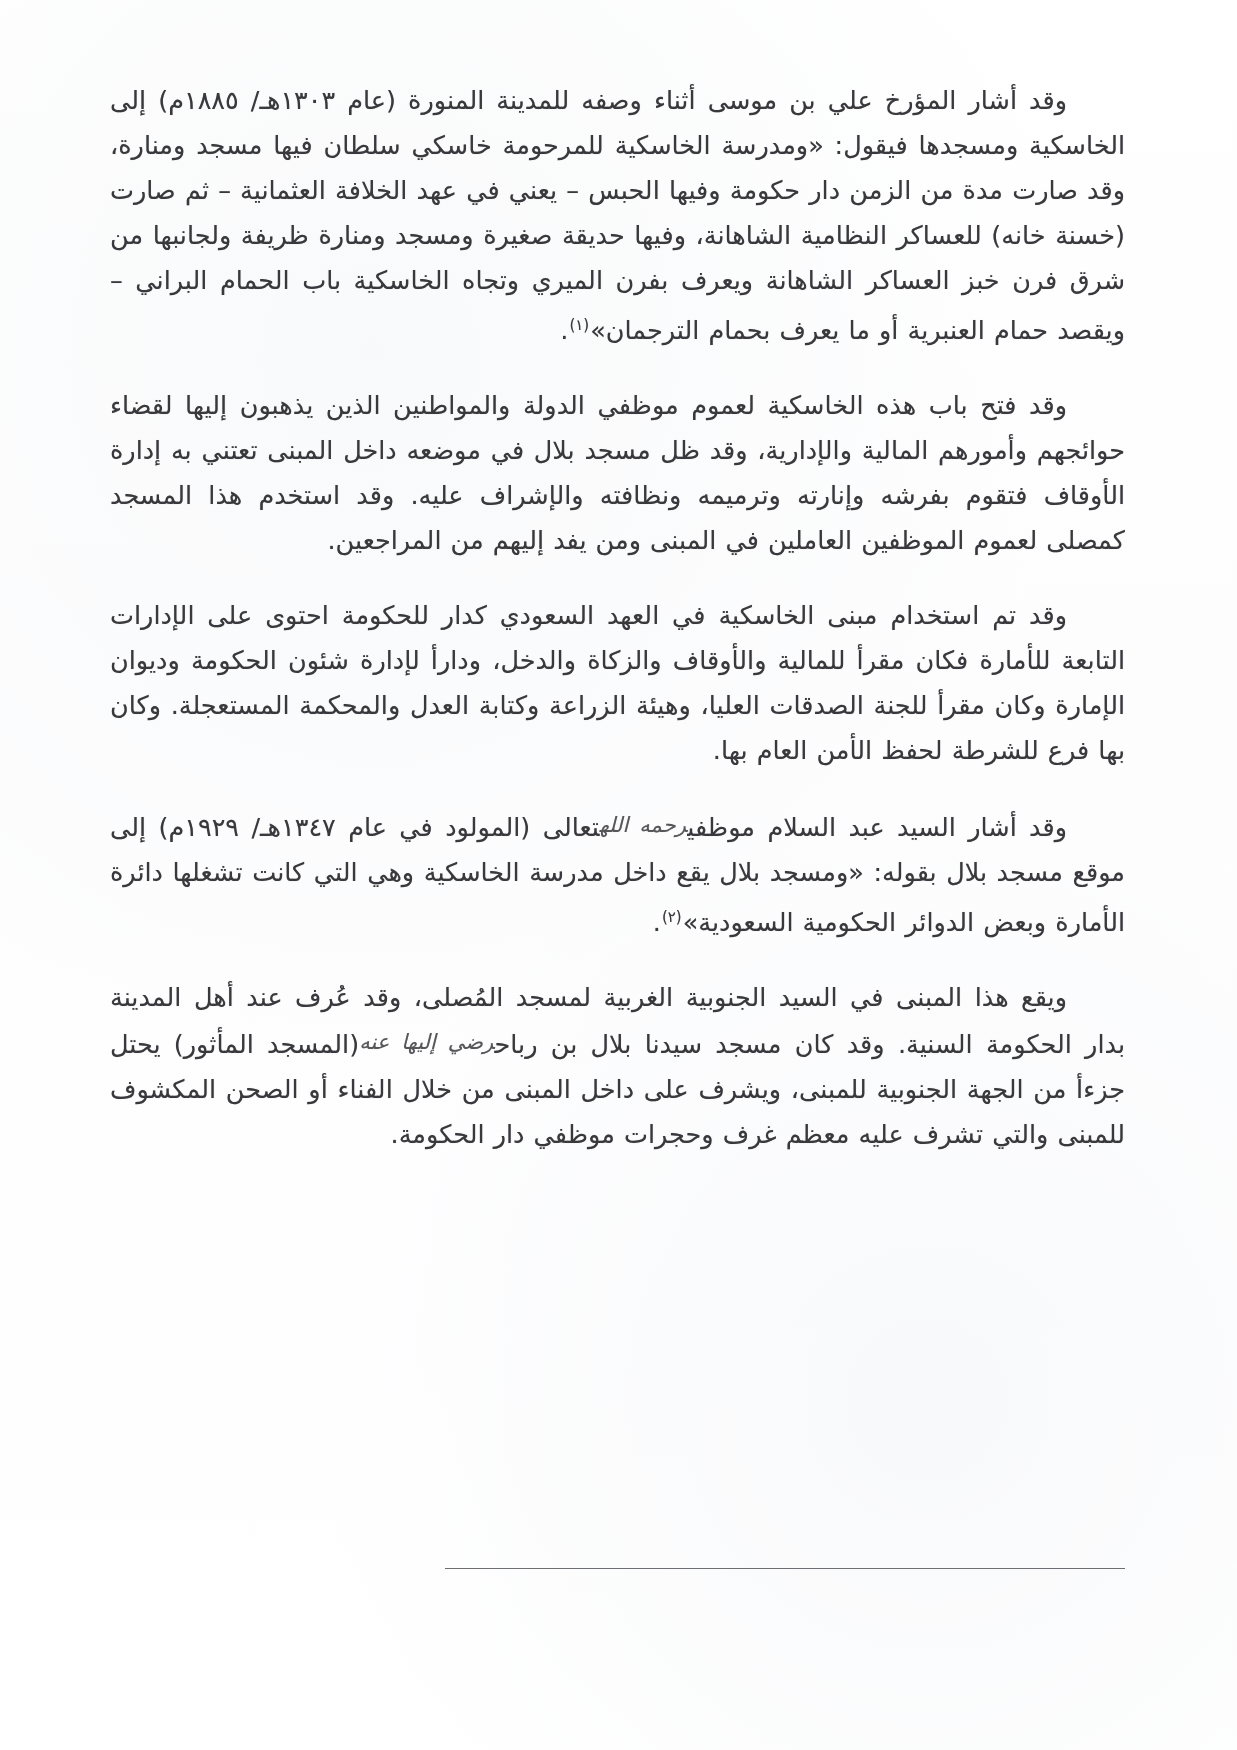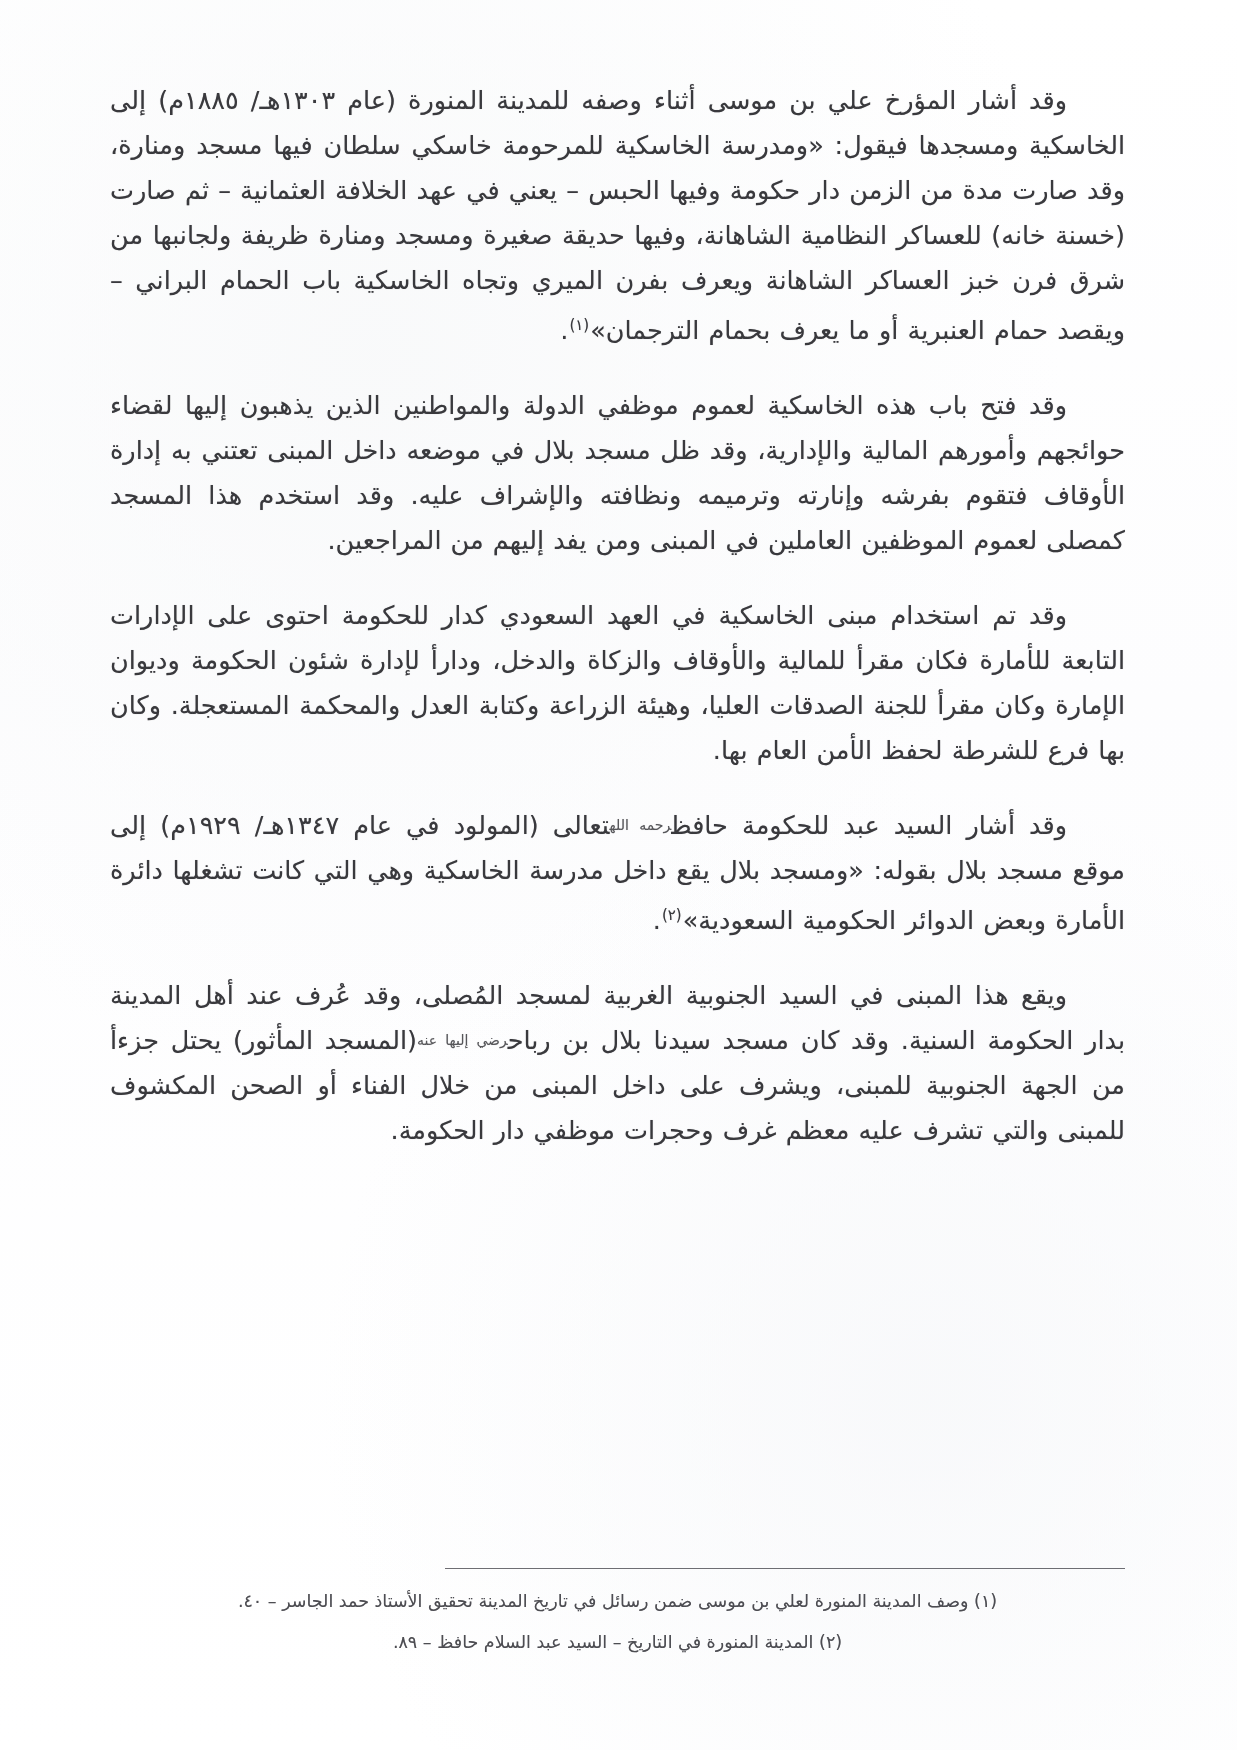--- a/index.html
+++ b/index.html
@@ -51,24 +51,25 @@
     word-spacing: 1px;
     font-weight: 400;
     
     opacity: 0.93;
     text-shadow: 0 0 0.7px rgba(90,90,95,0.55);
   }
   .para:last-of-type {
     margin-bottom: 0;
   }
   .para .honorific {
-    font-size: 14px;
+    font-size: 21px;
     vertical-align: 4px;
     letter-spacing: 0;
     opacity: 0.85;
+    font-style: italic;
   }
   .para sup.fn {
     font-size: 15px;
     vertical-align: 9px;
     margin: 0 1px;
   }
   #footnote-rule {
     position: absolute;
     top: 1568px;
     right: 112px;
@@ -111,28 +112,22 @@
   <div id="paper-texture"></div>
 
   <div id="content">
 
     <p class="para"><span>وقد أشار المؤرخ علي بن موسى أثناء وصفه للمدينة المنورة (عام ١٣٠٣هـ/ ١٨٨٥م) إلى الخاسكية ومسجدها فيقول: «ومدرسة الخاسكية للمرحومة خاسكي سلطان فيها مسجد ومنارة، وقد صارت مدة من الزمن دار حكومة وفيها الحبس – يعني في عهد الخلافة العثمانية – ثم صارت (خسنة خانه) للعساكر النظامية الشاهانة، وفيها حديقة صغيرة ومسجد ومنارة ظريفة ولجانبها من شرق فرن خبز العساكر الشاهانة ويعرف بفرن الميري وتجاه الخاسكية باب الحمام البراني – ويقصد حمام العنبرية أو ما يعرف بحمام الترجمان»</span><sup class="fn">(١)</sup><span>.</span></p>
 
     <p class="para"><span>وقد فتح باب هذه الخاسكية لعموم موظفي الدولة والمواطنين الذين يذهبون إليها لقضاء حوائجهم وأمورهم المالية والإدارية، وقد ظل مسجد بلال في موضعه داخل المبنى تعتني به إدارة الأوقاف فتقوم بفرشه وإنارته وترميمه ونظافته والإشراف عليه. وقد استخدم هذا المسجد كمصلى لعموم الموظفين العاملين في المبنى ومن يفد إليهم من المراجعين.</span></p>
 
     <p class="para"><span>وقد تم استخدام مبنى الخاسكية في العهد السعودي كدار للحكومة احتوى على الإدارات التابعة للأمارة فكان مقرأ للمالية والأوقاف والزكاة والدخل، ودارأ لإدارة شئون الحكومة وديوان الإمارة وكان مقرأ للجنة الصدقات العليا، وهيئة الزراعة وكتابة العدل والمحكمة المستعجلة. وكان بها فرع للشرطة لحفظ الأمن العام بها.</span></p>
 
-    <p class="para"><span>وقد أشار السيد عبد للحكومة حافظ</span><span class="honorific">رحمه الله</span><span>تعالى (المولود في عام ١٣٤٧هـ/ ١٩٢٩م) إلى موقع مسجد بلال بقوله: «ومسجد بلال يقع داخل مدرسة الخاسكية وهي التي كانت تشغلها دائرة الأمارة وبعض الدوائر الحكومية السعودية»</span><sup class="fn">(٢)</sup><span>.</span></p>
+    <p class="para"><span>وقد أشار السيد عبد السلام موظفي</span><span class="honorific">رحمه الله</span><span>تعالى (المولود في عام ١٣٤٧هـ/ ١٩٢٩م) إلى موقع مسجد بلال بقوله: «ومسجد بلال يقع داخل مدرسة الخاسكية وهي التي كانت تشغلها دائرة الأمارة وبعض الدوائر الحكومية السعودية»</span><sup class="fn">(٢)</sup><span>.</span></p>
 
     <p class="para"><span>ويقع هذا المبنى في السيد الجنوبية الغربية لمسجد المُصلى، وقد عُرف عند أهل المدينة بدار الحكومة السنية. وقد كان مسجد سيدنا بلال بن رباح</span><span class="honorific">رضي إليها عنه</span><span>(المسجد المأثور) يحتل جزءأ من الجهة الجنوبية للمبنى، ويشرف على داخل المبنى من خلال الفناء أو الصحن المكشوف للمبنى والتي تشرف عليه معظم غرف وحجرات موظفي دار الحكومة.</span></p>
 
   </div>
 
   <div id="footnote-rule"></div>
 
-  <div id="footnotes">
-    <p class="footnote fn-1"><span>(١)</span>
-      <span>وصف المدينة المنورة لعلي بن موسى ضمن رسائل في تاريخ المدينة تحقيق الأستاذ حمد الجاسر – ٤٠.</span></p>
-    <p class="footnote fn-2"><span>(٢)</span>
-      <span>المدينة المنورة في التاريخ – السيد عبد السلام حافظ – ٨٩.</span></p>
-  </div>
 
 </div>
 
 </body></html>

